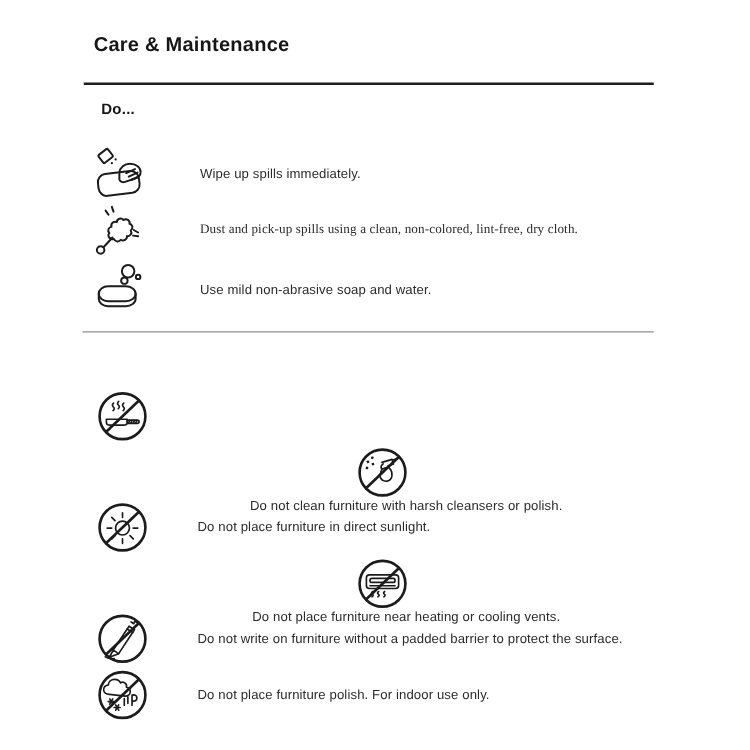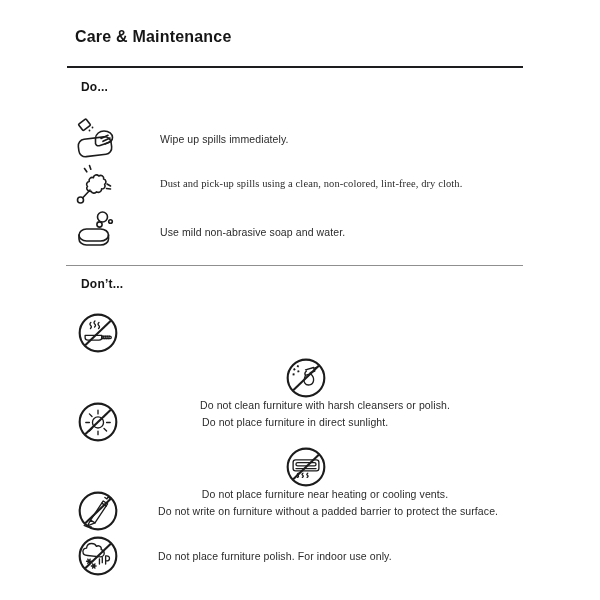--- a/index.html
+++ b/index.html
@@ -79,21 +79,20 @@
           <circle cx="38.5" cy="13.5" r="1.8"></circle>
           <circle cx="27.5" cy="16.5" r="2.6"></circle>
         </g>
       </svg>
     </span>
     <span class="item-text">Use mild non-abrasive soap and water.</span>
   </div>
 
   <div class="rule-light"></div>
 
-  <div class="section-heading h-dont">Don’t...</div>
 
   <div class="row dont-row" style="top:312px;">
     <span class="icon-box">
       <svg width="42" height="42" viewBox="0 0 44 44">
         <g class="lnt">
           <path d="M14.5 11 q-1.8 1.7 -0.2 3.1 q1.6 1.4 -0.2 3.1"></path>
           <path d="M18.8 9.5 q-1.8 1.7 -0.2 3.1 q1.6 1.4 -0.2 3.1"></path>
           <path d="M23 11 q-1.8 1.7 -0.2 3.1 q1.6 1.4 -0.2 3.1"></path>
           <path d="M8.5 24.5 h17.5 v2.5 q0 2.5 -3 2.5 h-11.5 q-3 0 -3 -2.5 z"></path>
           <path d="M26 25.3 h8.3 q1.6 0 1.6 1.3 q0 1.3 -1.6 1.3 h-8.3 z"></path>
@@ -120,21 +119,21 @@
           <rect x="8" y="17.2" width="2" height="2" transform="rotate(10 9 18.2)"></rect>
           <rect x="13" y="14" width="2" height="2" transform="rotate(-15 14 15)"></rect>
         </g>
         <circle class="ring" cx="22" cy="22" r="19.2"></circle>
         <path class="ring" d="M8.6 34.8 L35.4 9.2"></path>
       </svg>
     </span>
     <span class="item-text">Do not clean furniture with harsh cleansers or polish.</span>
   </div>
 
-  <div class="row dont-row" style="top:401px;gap:44px;">
+  <div class="row dont-row" style="top:401px;">
     <span class="icon-box">
       <svg width="42" height="42" viewBox="0 0 44 44">
         <g class="lnt">
           <circle cx="22" cy="22.5" r="5.8"></circle>
           <path d="M31 22.5 h3.8 M28.3 28.8 l2.7 2.7 M22 31.5 v3.8 M15.7 28.8 l-2.7 2.7 M13 22.5 H9.2 M15.7 16.2 l-2.7 -2.7 M22 13.5 V9.7 M28.3 16.2 l2.7 -2.7"></path>
         </g>
         <circle class="ring" cx="22" cy="22" r="19.2"></circle>
         <path class="ring" d="M8.6 34.8 L35.4 9.2"></path>
       </svg>
     </span>

